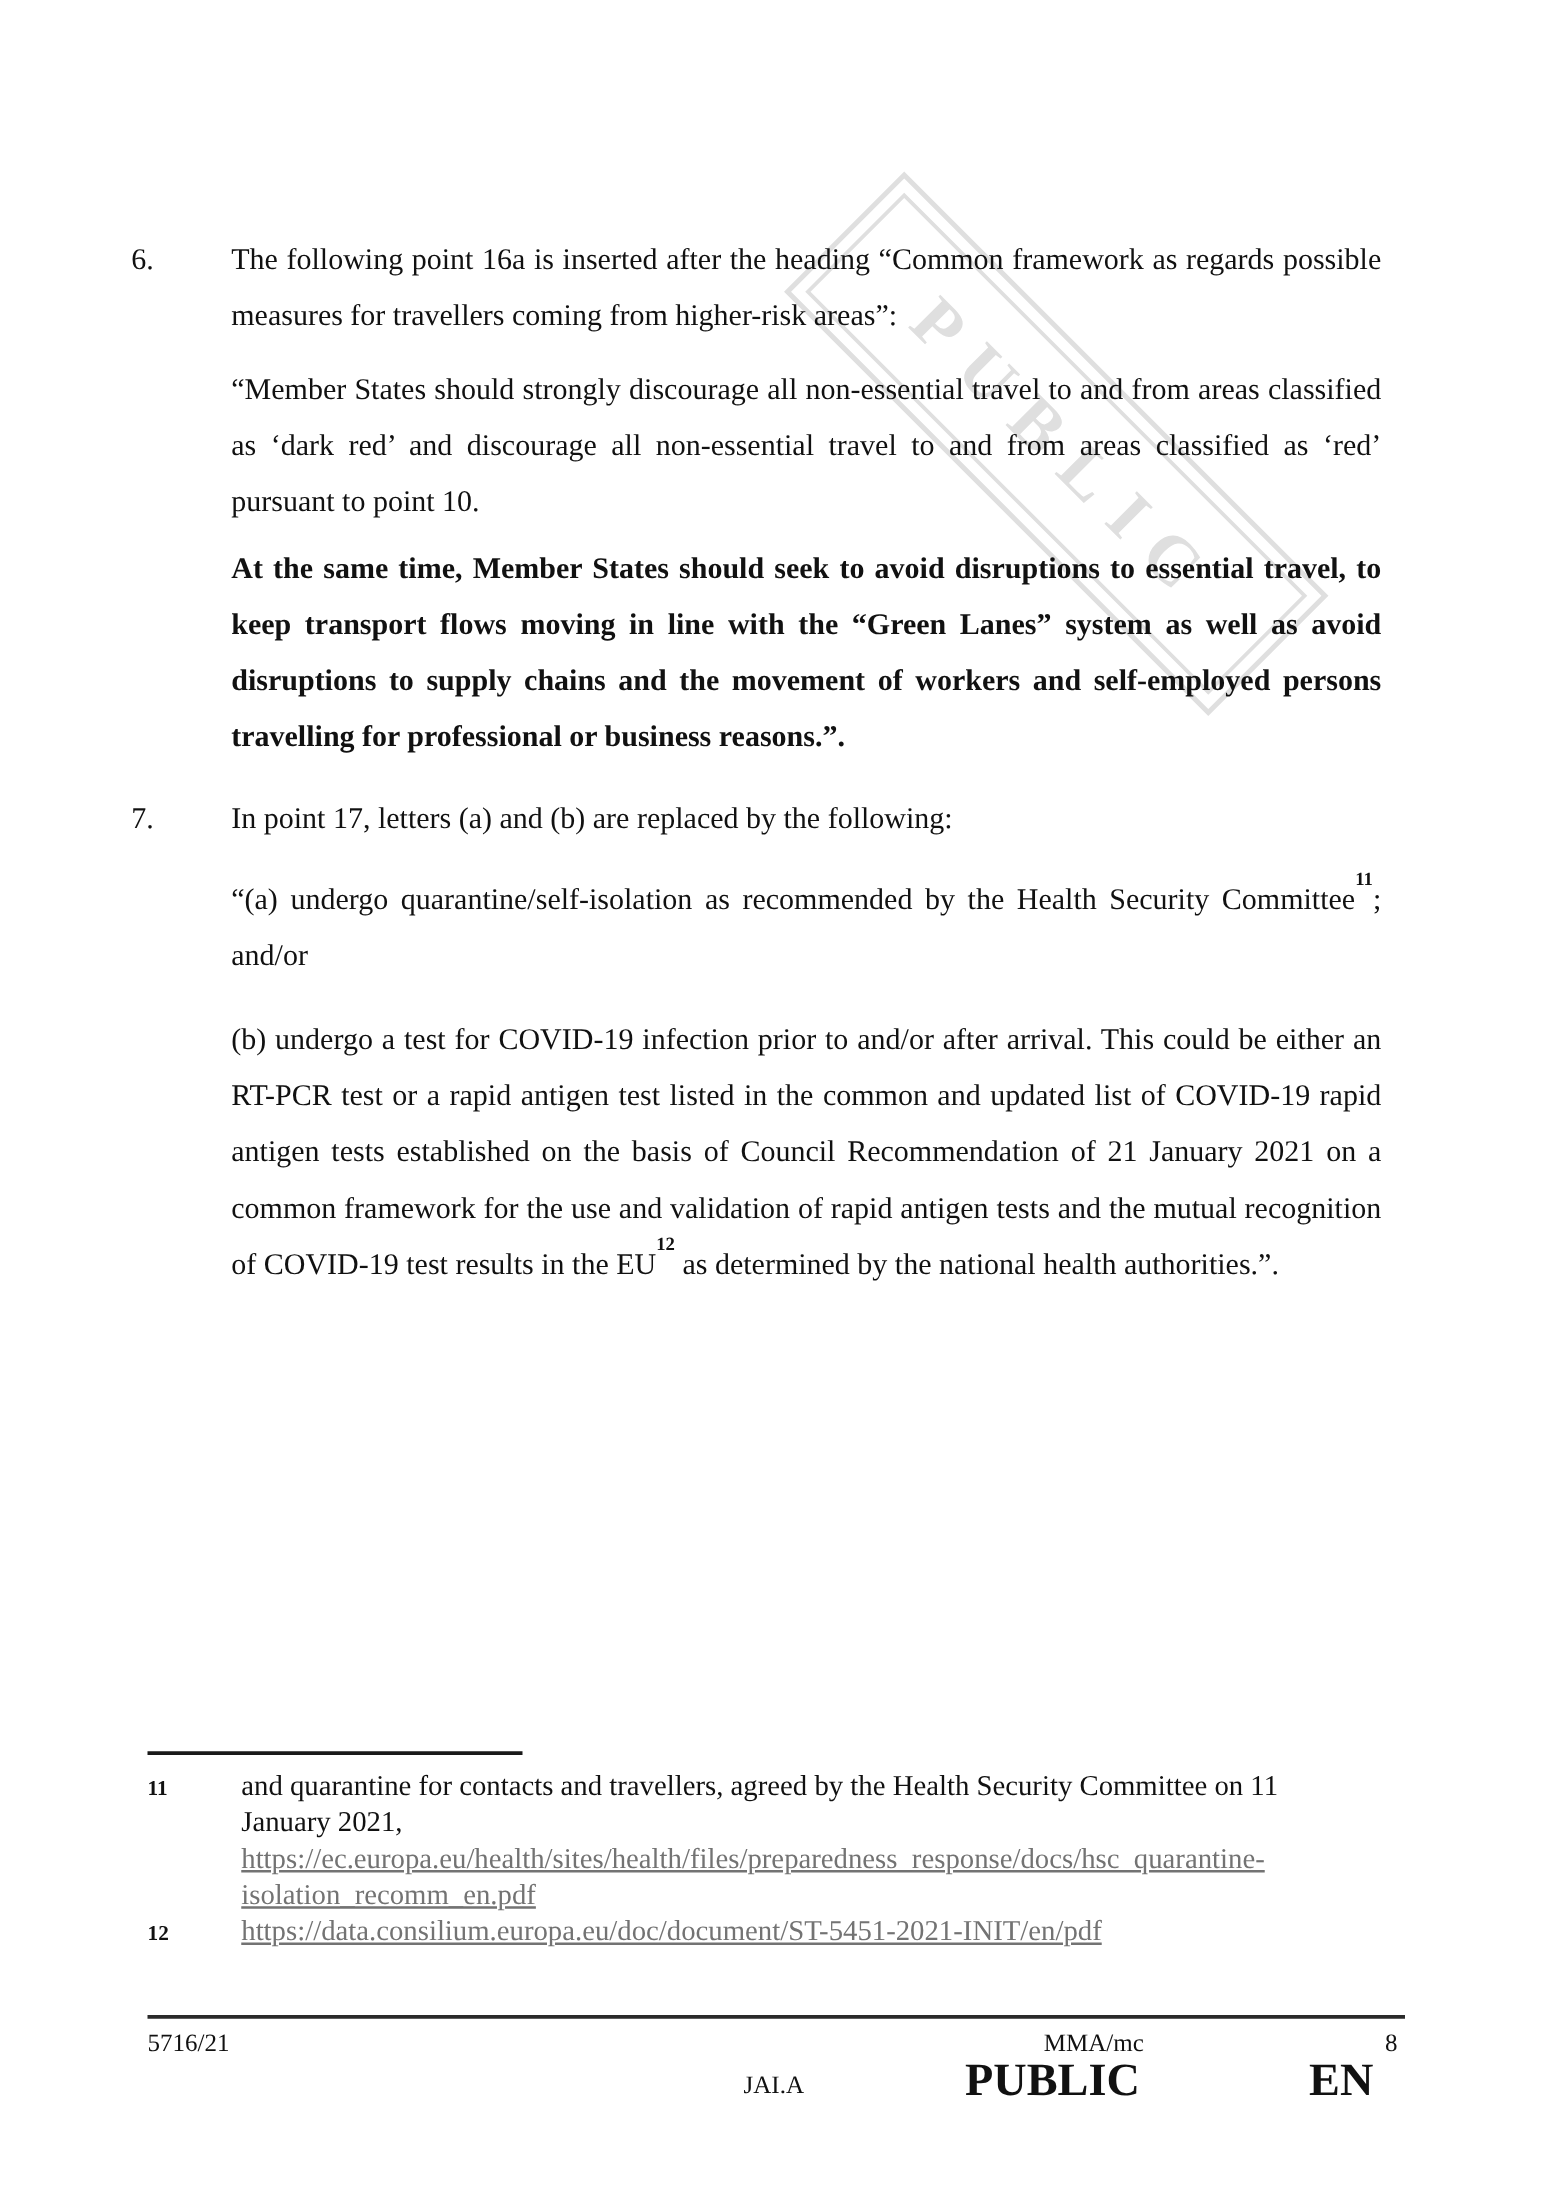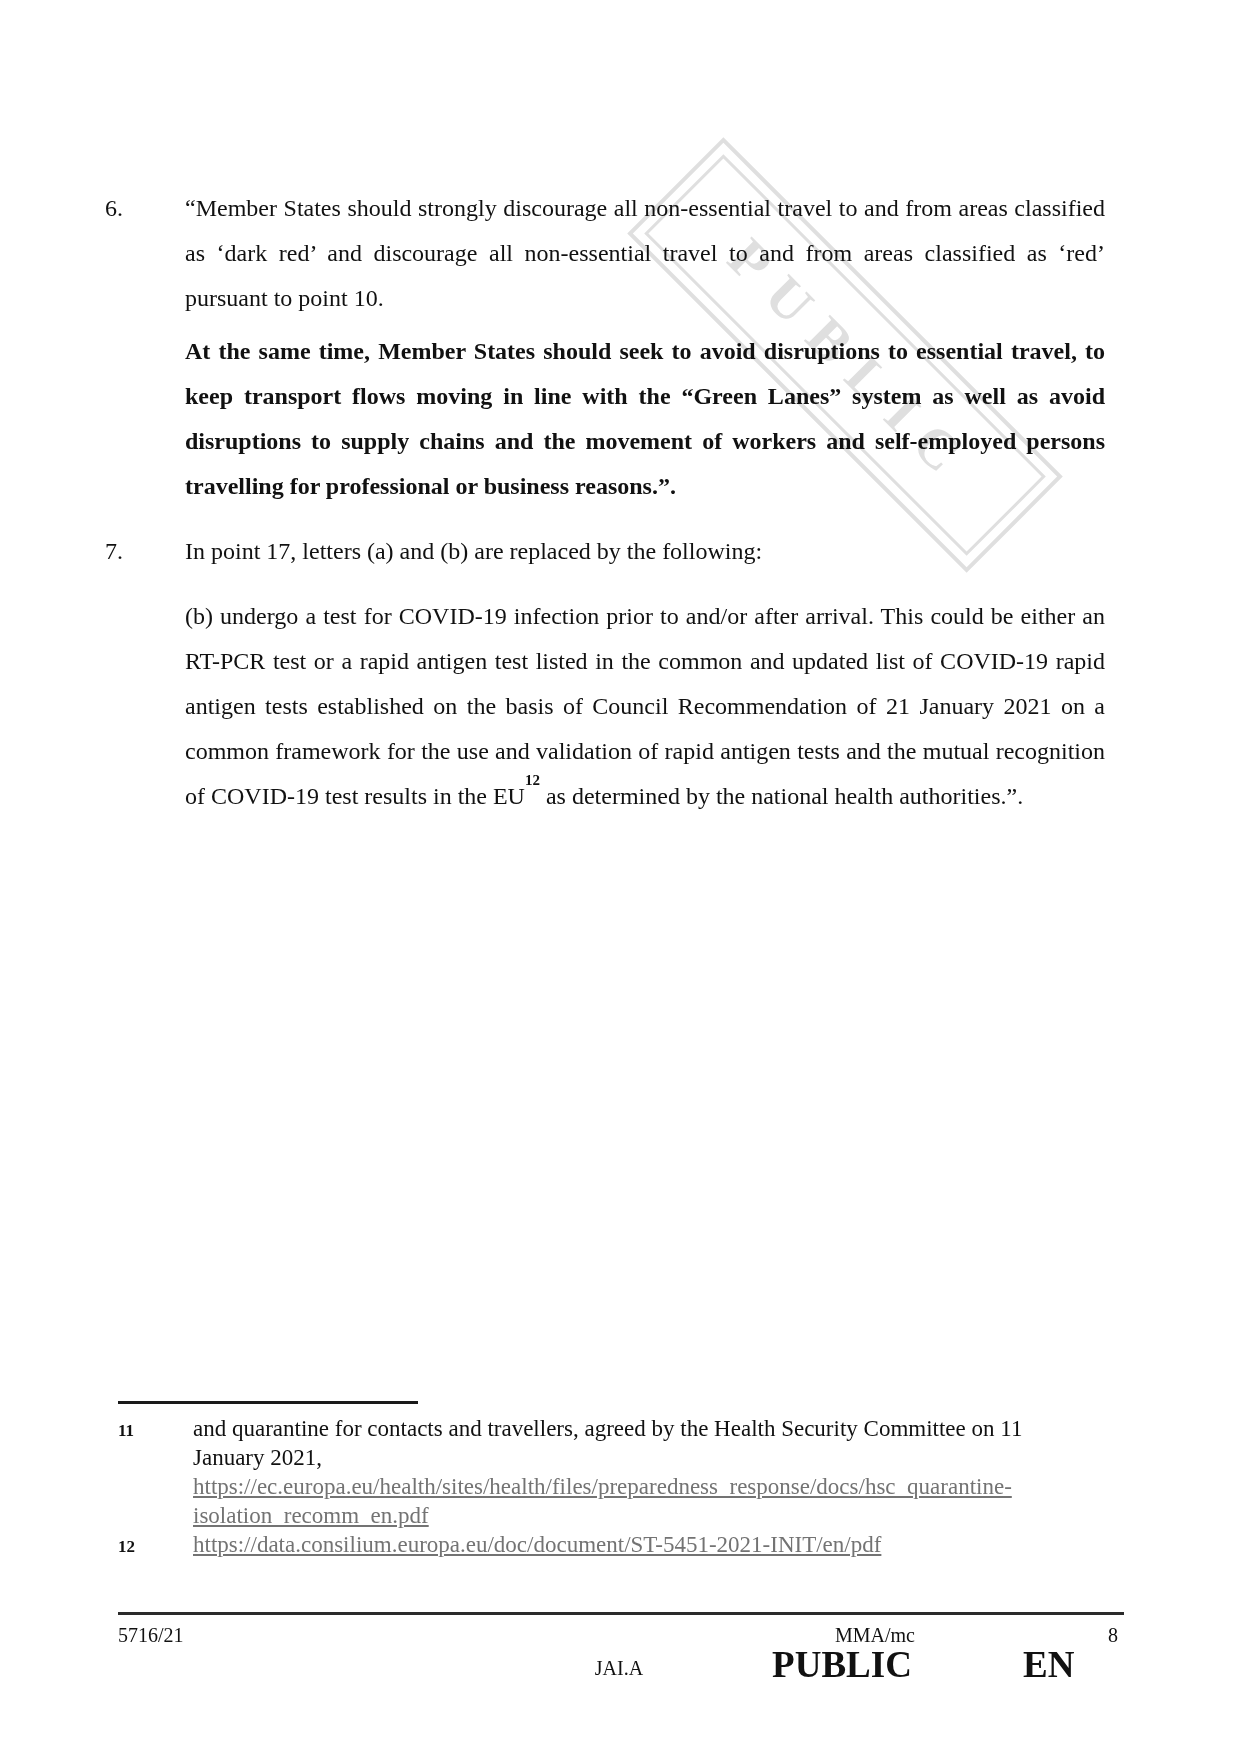--- a/index.html
+++ b/index.html
@@ -117,45 +117,47 @@
     background: #2a2a2a;
     z-index: 1;
   }
   .footer-item { position: absolute; z-index: 1; font-size: 20px; line-height: 28px; }
   .f-docnum  { left: 118px;  top: 1621px; }
   .f-init    { left: 775px;  top: 1621px; width: 200px; text-align: center; }
   .f-pagenum { left: 1018px; top: 1621px; width: 100px; text-align: right; }
   .f-unit    { left: 519px;  top: 1654px; width: 200px; text-align: center; }
   .f-classif { left: 742px;  top: 1646px; width: 200px; text-align: center;
                font-size: 37px; font-weight: bold; line-height: 38px; }
-  .f-lang    { left: 1023px; top: 1646px; width: 100px; text-align: left;
+  .f-lang    { left: 1023px; top: 1646px; width: 100px; text-align: center;
                font-size: 37px; font-weight: bold; line-height: 38px; }
 </style>
 </head>
 <body>
 
 <div class="page">
 
   <div class="watermark">
     <div class="wm-inner">
       <span class="wm-text">PUBLIC</span>
     </div>
   </div>
 
   <main class="doc-body">
 
     <section class="item">
       <span class="item-number">6.</span>
+      <p class="para p-intro6">The following point 16a is inserted after the heading “Common framework as regards possible measures for travellers coming from higher-risk areas”:</p>
       <p class="para p-q1">“Member States should strongly discourage all non-essential travel to and from areas classified as ‘dark red’ and discourage all non-essential travel to and from areas classified as ‘red’ pursuant to point 10.</p>
       <p class="para p-q2">At the same time, Member States should seek to avoid disruptions to essential travel, to keep transport flows moving in line with the “Green Lanes” system as well as avoid disruptions to supply chains and the movement of workers and self-employed persons travelling for professional or business reasons.”.</p>
     </section>
 
     <section class="item">
       <span class="item-number">7.</span>
       <p class="para p-intro7">In point 17, letters (a) and (b) are replaced by the following:</p>
+      <p class="para p-a"><span>“(a) undergo quarantine/self-isolation as recommended by the Health Security Committee</span><sup class="fn-ref">11</sup><span>; and/or</span></p>
       <p class="para p-b"><span>(b) undergo a test for COVID-19 infection prior to and/or after arrival. This could be either an RT-PCR test or a rapid antigen test listed in the common and updated list of COVID-19 rapid antigen tests established on the basis of Council Recommendation of 21 January 2021 on a common framework for the use and validation of rapid antigen tests and the mutual recognition of COVID-19 test results in the EU</span><sup class="fn-ref">12</sup><span> as determined by the national health authorities.”.</span></p>
     </section>
 
   </main>
 
   <div class="footnotes">
     <div class="fn-rule"></div>
 
     <div class="fn">
       <span class="fn-marker">11</span>

